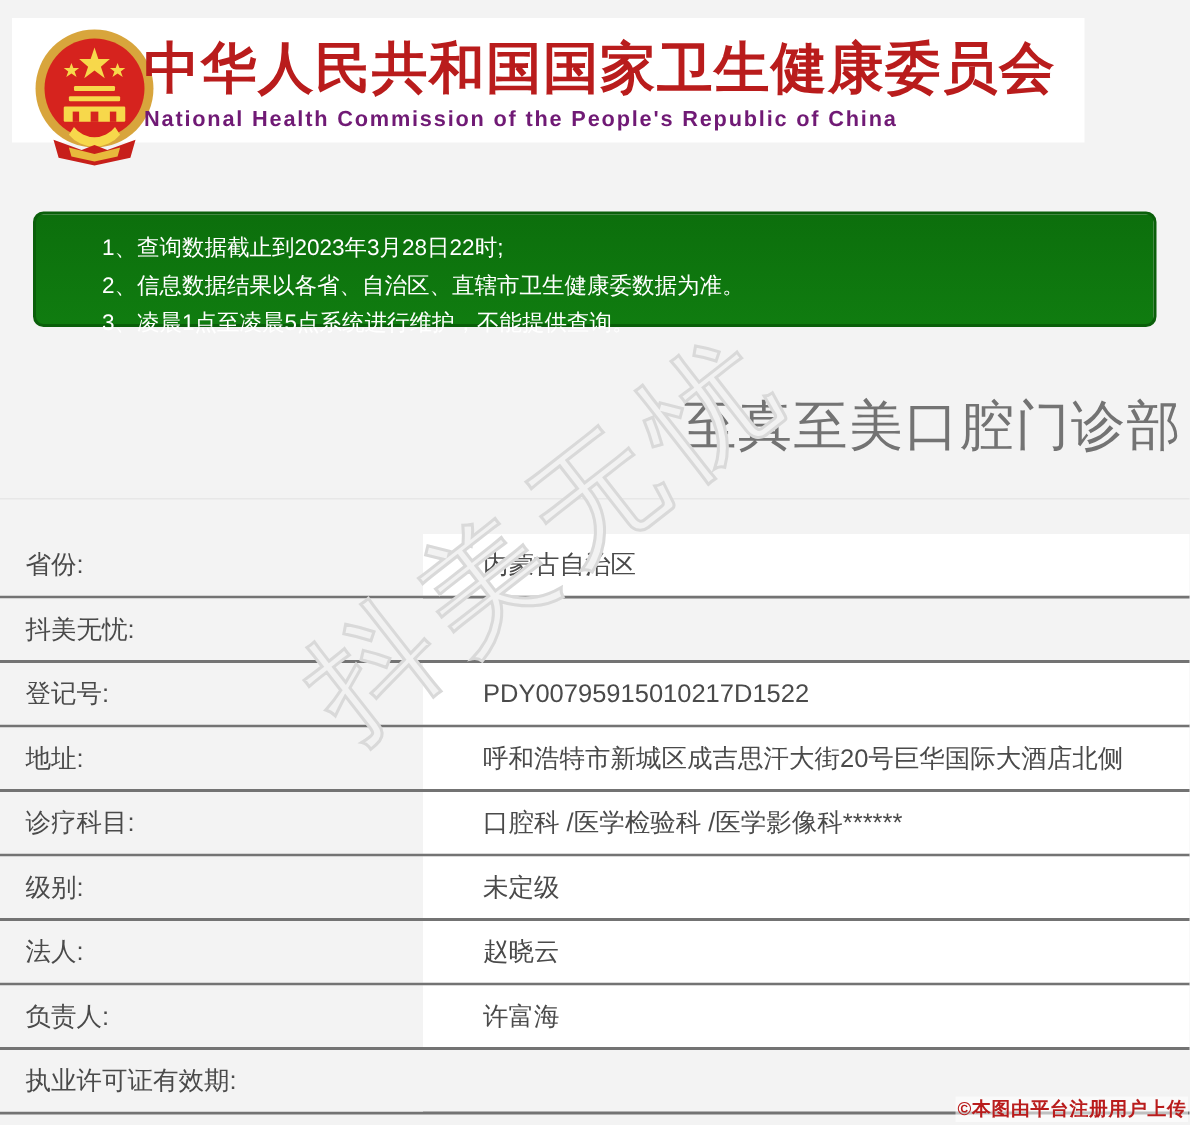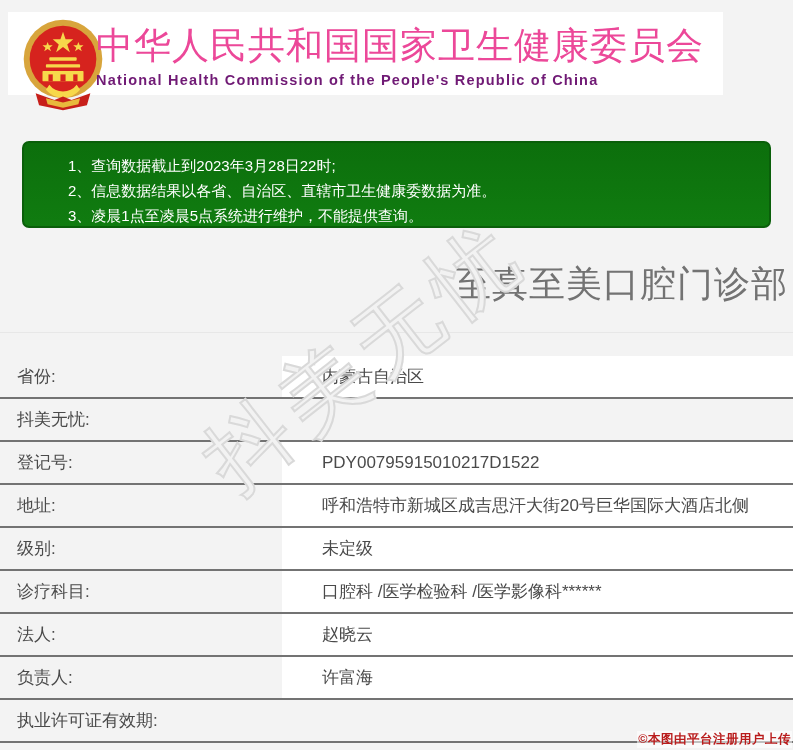--- a/index.html
+++ b/index.html
@@ -16,32 +16,32 @@
     position:absolute; left:8px; top:12px; width:715px; height:83px;
     background:#ffffff;
   }
   .emblem {
     position:absolute; left:10px; top:6px; width:90px; height:94px;
   }
   .header-titles {
     position:absolute; left:88px; top:14px; width:620px;
   }
   .title-cn {
-    font-size:37px; font-weight:normal; color:#ec4899;
+    font-size:37px; font-weight:bold; color:#b91c1c;
     letter-spacing:1px; white-space:nowrap; line-height:40px;
   }
   .title-en {
     margin-top:6px;
     font-size:14.5px; font-weight:bold; color:#701a75;
     letter-spacing:1.2px; white-space:nowrap;
   }
 
   
   .notice-box {
-    position:absolute; left:22px; top:141px; width:749px; height:87px;
+    position:absolute; left:22px; top:141px; width:749px; height:77px;
     background:linear-gradient(#0c6f0c,#107c10);
     border:2px solid #0a5f0a; border-radius:7px;
     color:#ffffff; padding:10px 10px 0 44px;
   }
   .notice-line { font-size:15px; line-height:25px; white-space:nowrap; }
 
   
   .clinic-title {
     position:absolute; right:5px; top:260px;
     font-size:36px; color:#737373; letter-spacing:1px; white-space:nowrap;
@@ -135,26 +135,26 @@
   </div>
   <div class="row">
     <div class="cell label">登记号:</div>
     <div class="cell value">PDY00795915010217D1522</div>
   </div>
   <div class="row">
     <div class="cell label">地址:</div>
     <div class="cell value">呼和浩特市新城区成吉思汗大街20号巨华国际大酒店北侧</div>
   </div>
   <div class="row">
+    <div class="cell label">诊疗科目:</div>
+    <div class="cell value">口腔科 /医学检验科 /医学影像科******</div>
+  </div>
+  <div class="row">
     <div class="cell label">级别:</div>
     <div class="cell value">未定级</div>
-  </div>
-  <div class="row">
-    <div class="cell label">诊疗科目:</div>
-    <div class="cell value">口腔科 /医学检验科 /医学影像科******</div>
   </div>
   <div class="row">
     <div class="cell label">法人:</div>
     <div class="cell value">赵晓云</div>
   </div>
   <div class="row">
     <div class="cell label">负责人:</div>
     <div class="cell value">许富海</div>
   </div>
   <div class="row">

